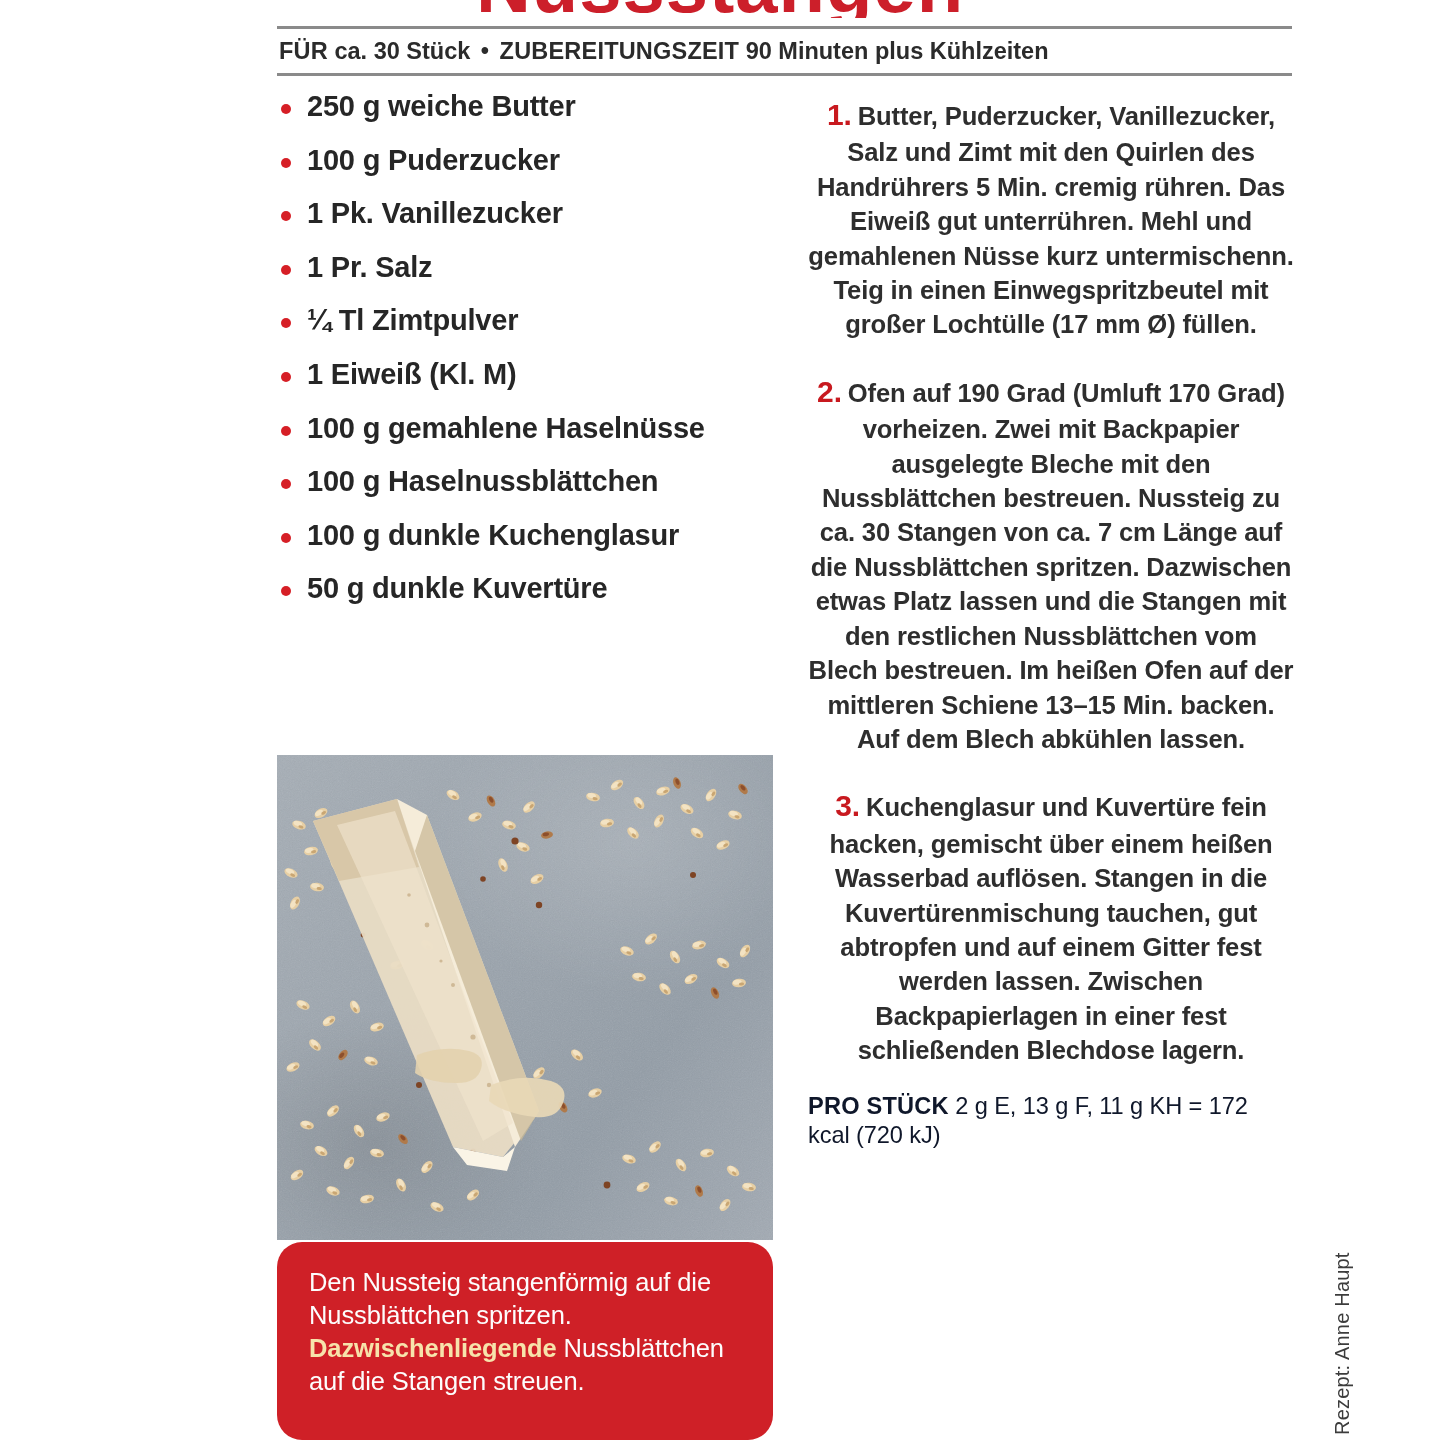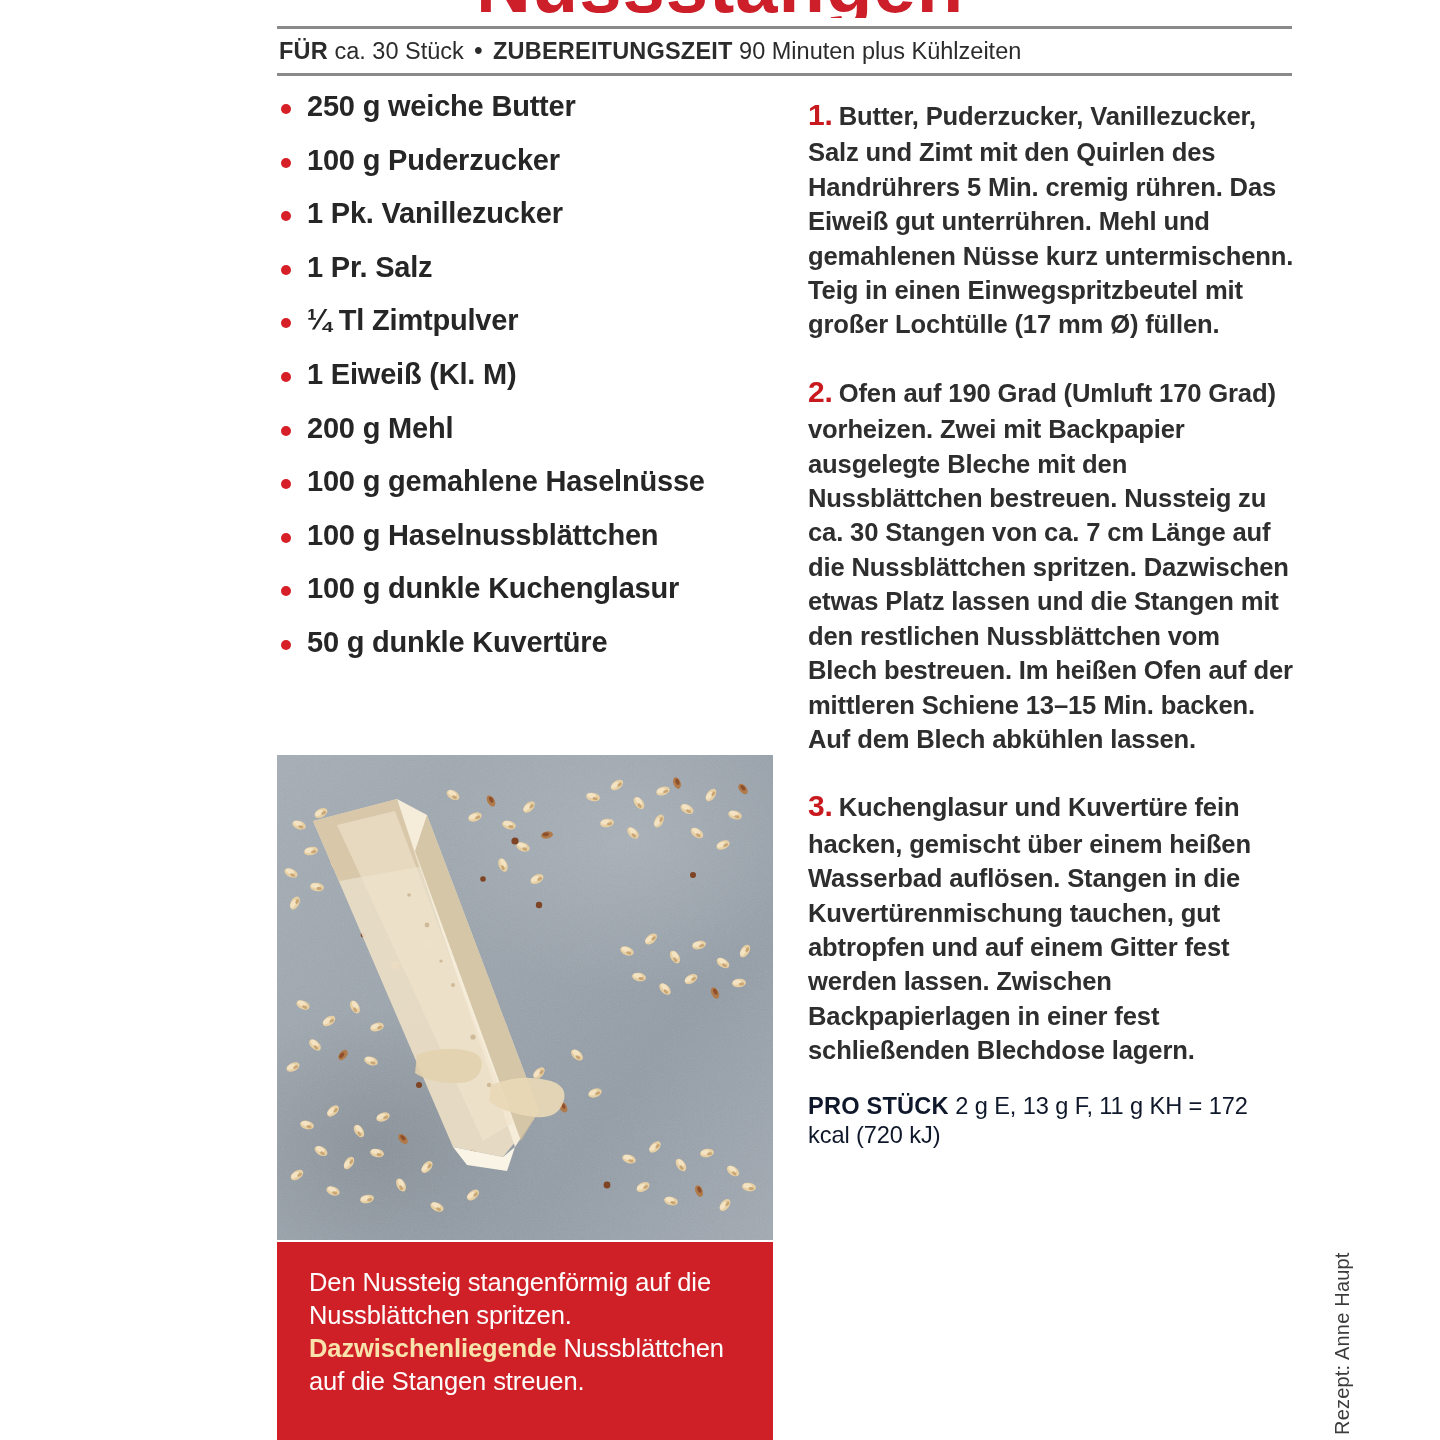--- a/index.html
+++ b/index.html
@@ -49,21 +49,21 @@
     padding: 9px 2px 8px 2px;
     font-size: 23.5px;
     line-height: 1.15;
     color: #2b2b2b;
     white-space: nowrap;
   }
   .meta-line .lab {
     font-weight: bold;
     letter-spacing: .2px;
   }
-  .meta-line .val { font-weight: normal; }
+  .meta-line .val { font-weight: bold; }
   .meta-line .dot-sep { font-weight: bold; padding: 0 4px; }
 
   
   .col-left {
     position: absolute;
     left: 277px;
     top: 92px;
     width: 497px;
   }
   .col-right {
@@ -118,20 +118,21 @@
 
   
   .caption-box {
     position: absolute;
     left: 277px;
     top: 1242px;
     width: 496px;
     height: 198px;
     background: #cf2027;
     overflow: hidden;
+    border-radius: 25px;
   }
   .caption-text {
     padding: 24px 26px 0 32px;
     font-size: 25.5px;
     line-height: 1.29;
     color: #fdfdfd;
     font-weight: normal;
     letter-spacing: -.1px;
   }
   .caption-text .hl {
@@ -140,21 +141,21 @@
   }
 
   
   .step {
     font-size: 25.6px;
     line-height: 1.345;
     color: #2e2e2e;
     font-weight: bold;
     margin-bottom: 30px;
     letter-spacing: -0.15px;
-    text-align: left;
+    text-align: center;
   }
   .step .num {
     color: #c8191f;
     font-weight: bold;
     font-size: 30px;
     margin-right: 6px;
   }
   .nutrition {
     font-size: 23.6px;
     line-height: 1.22;
@@ -195,21 +196,20 @@
 </div>
 
 <div class="col-left">
   <ul class="ing-list">
     <li class="ing-item"><span class="bullet"></span><span>250 g weiche Butter</span></li>
     <li class="ing-item"><span class="bullet"></span><span>100 g Puderzucker</span></li>
     <li class="ing-item"><span class="bullet"></span><span>1 Pk. Vanillezucker</span></li>
     <li class="ing-item"><span class="bullet"></span><span>1 Pr. Salz</span></li>
     <li class="ing-item"><span class="bullet"></span><span>¼ Tl Zimtpulver</span></li>
     <li class="ing-item"><span class="bullet"></span><span>1 Eiweiß (Kl. M)</span></li>
-    <li class="ing-item"><span class="bullet"></span><span>200 g Mehl</span></li>
     <li class="ing-item"><span class="bullet"></span><span>100 g gemahlene Haselnüsse</span></li>
     <li class="ing-item"><span class="bullet"></span><span>100 g Haselnussblättchen</span></li>
     <li class="ing-item"><span class="bullet"></span><span>100 g dunkle Kuchenglasur</span></li>
     <li class="ing-item"><span class="bullet"></span><span>50 g dunkle Kuvertüre</span></li>
   </ul>
 </div>
 
 <div class="photo" title="Nussteig wird aus einem Spritzbeutel auf ein mit Haselnussblättchen bestreutes Backblech gespritzt">
   <div class="photo-inner">
     <div class="tray"></div>

